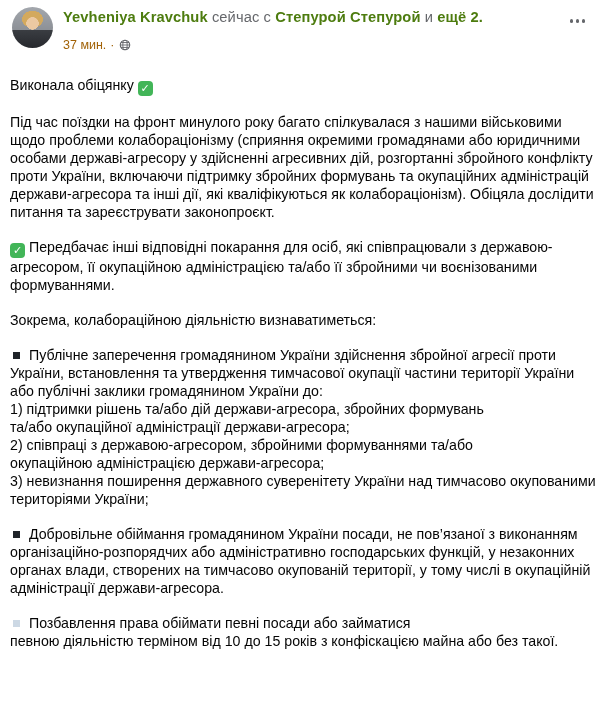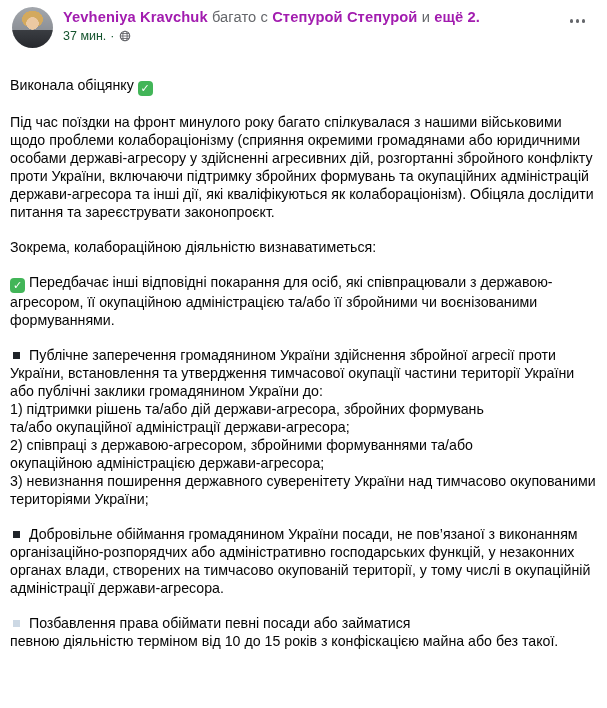--- a/index.html
+++ b/index.html
@@ -13,23 +13,23 @@
   .avatar{
     position:absolute;left:12px;top:7px;width:41px;height:41px;border-radius:50%;
     background:
       radial-gradient(circle at 50% 40%, #ecc9a2 0 19%, rgba(0,0,0,0) 20%),
       radial-gradient(ellipse 42% 34% at 50% 30%, #d3a95e 0 60%, rgba(0,0,0,0) 61%),
       linear-gradient(180deg,#a3a7ad 0%,#8d9197 55%,#3a3d42 56%,#26282d 100%);
     cursor:pointer;
   }
   .htext{margin-left:63px;padding-top:2px;}
   .nameline{font-size:14.7px;line-height:19px;letter-spacing:.1px;}
-  .b{font-weight:700;color:#a21caf;cursor:pointer;}
+  .b{font-weight:700;color:#4d7c0f;cursor:pointer;}
   .g{font-weight:400;color:#65676b;}
-  .subline{display:flex;align-items:center;gap:4px;font-size:12.5px;color:#14532d;line-height:16px;margin-top:1px;}
+  .subline{display:flex;align-items:center;gap:4px;font-size:12.5px;color:#a16207;line-height:16px;margin-top:10px;}
   .subline .ts{cursor:pointer;}
   .more{position:absolute;right:20px;top:13px;display:flex;gap:2.5px;padding:6px 2px;cursor:pointer;}
   .more i{width:3.5px;height:3.5px;border-radius:50%;background:#65676b;}
   
   .content{padding:3px 10px 0 10px;font-size:14.2px;line-height:18px;color:#050505;}
   .content p{margin:17px 0 4px 0;}
   
   .em-check{
     display:inline-block;width:15px;height:15px;border-radius:4px;background:#42b558;
     color:#fff;font-size:11px;font-weight:700;text-align:center;line-height:15px;
@@ -54,21 +54,21 @@
   .sq.light{background:#ccd8e4;}
 </style>
 </head>
 <body>
 
 <div class="header">
   <div class="avatar"></div>
   <div class="htext">
     <div class="nameline">
       <span class="b">Yevheniya Kravchuk</span>
-      <span class="g">багато с</span>
+      <span class="g">сейчас с</span>
       <span class="b">Степурой Степурой</span>
       <span class="g">и</span>
       <span class="b">ещё 2.</span>
     </div>
     <div class="subline">
       <span class="ts">37 мин.</span>
       <span>·</span>
       <span style="display:inline-flex;">
         <svg width="12" height="12" viewBox="0 0 16 16">
           <circle cx="8" cy="8" r="6.3" fill="none" stroke="#65676b" stroke-width="1.5"></circle>
@@ -81,18 +81,18 @@
   <div class="more">
     <i></i>
       <i></i>
       <i></i>
   </div>
 </div>
 
 <div class="content" id="post-content">
     <p>Виконала обіцянку <span class="em-check">✓</span></p>
     <p>Під час поїздки на фронт минулого року багато спілкувалася з нашими військовими щодо проблеми колабораціонізму (сприяння окремими громадянами або юридичними особами державі-агресору у здійсненні агресивних дій, розгортанні збройного конфлікту проти України, включаючи підтримку збройних формувань та окупаційних адміністрацій держави-агресора та інші дії, які кваліфікуються як колабораціонізм). Обіцяла дослідити питання та зареєструвати законопроєкт.</p>
+    <p><span class="em-check">✓</span> Передбачає інші відповідні покарання для осіб, які співпрацювали з державою-агресором, її окупаційною адміністрацією та/або її збройними чи воєнізованими формуваннями.</p>
     <p>Зокрема, колабораційною діяльністю визнаватиметься:</p>
-    <p><span class="em-check">✓</span> Передбачає інші відповідні покарання для осіб, які співпрацювали з державою-агресором, її окупаційною адміністрацією та/або її збройними чи воєнізованими формуваннями.</p>
     <p><span class="sq dark"></span> Публічне заперечення громадянином України здійснення збройної агресії проти України, встановлення та утвердження тимчасової окупації частини території України або публічні заклики громадянином України до:<br>1) підтримки рішень та/або дій держави-агресора, збройних формувань<br>та/або окупаційної адміністрації держави-агресора;<br>2) співпраці з державою-агресором, збройними формуваннями та/або<br>окупаційною адміністрацією держави-агресора;<br>3) невизнання поширення державного суверенітету України над тимчасово окупованими територіями України;</p>
     <p><span class="sq dark"></span> Добровільне обіймання громадянином України посади, не пов’язаної з виконанням організаційно-розпорядчих або адміністративно господарських функцій, у незаконних органах влади, створених на тимчасово окупованій території, у тому числі в окупаційній адміністрації держави-агресора.</p>
     <p><span class="sq light"></span> Позбавлення права обіймати певні посади або займатися<br>певною діяльністю терміном від 10 до 15 років з конфіскацією майна або без такої.</p>
   </div>
 
 </body></html>

